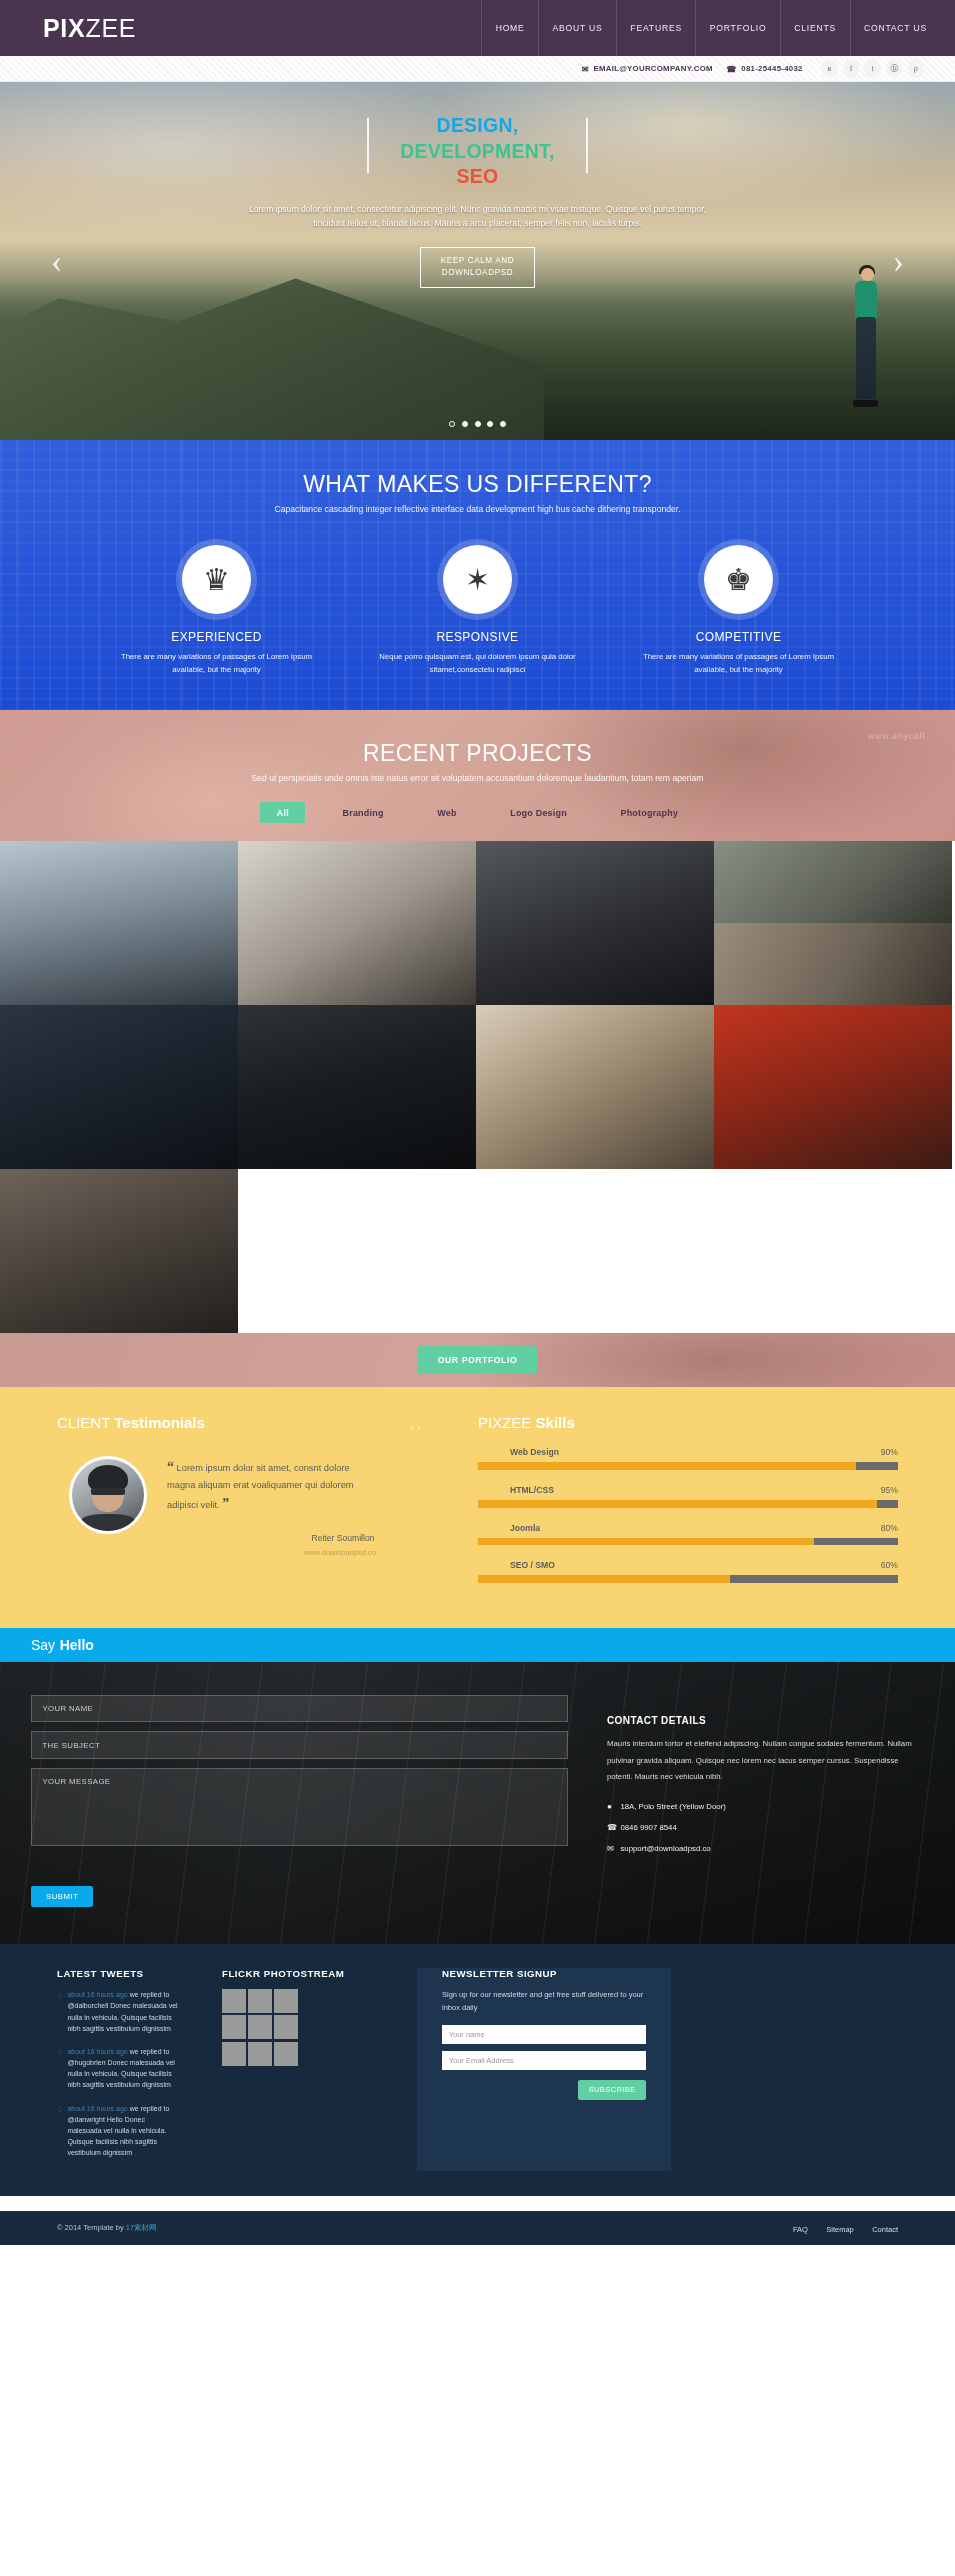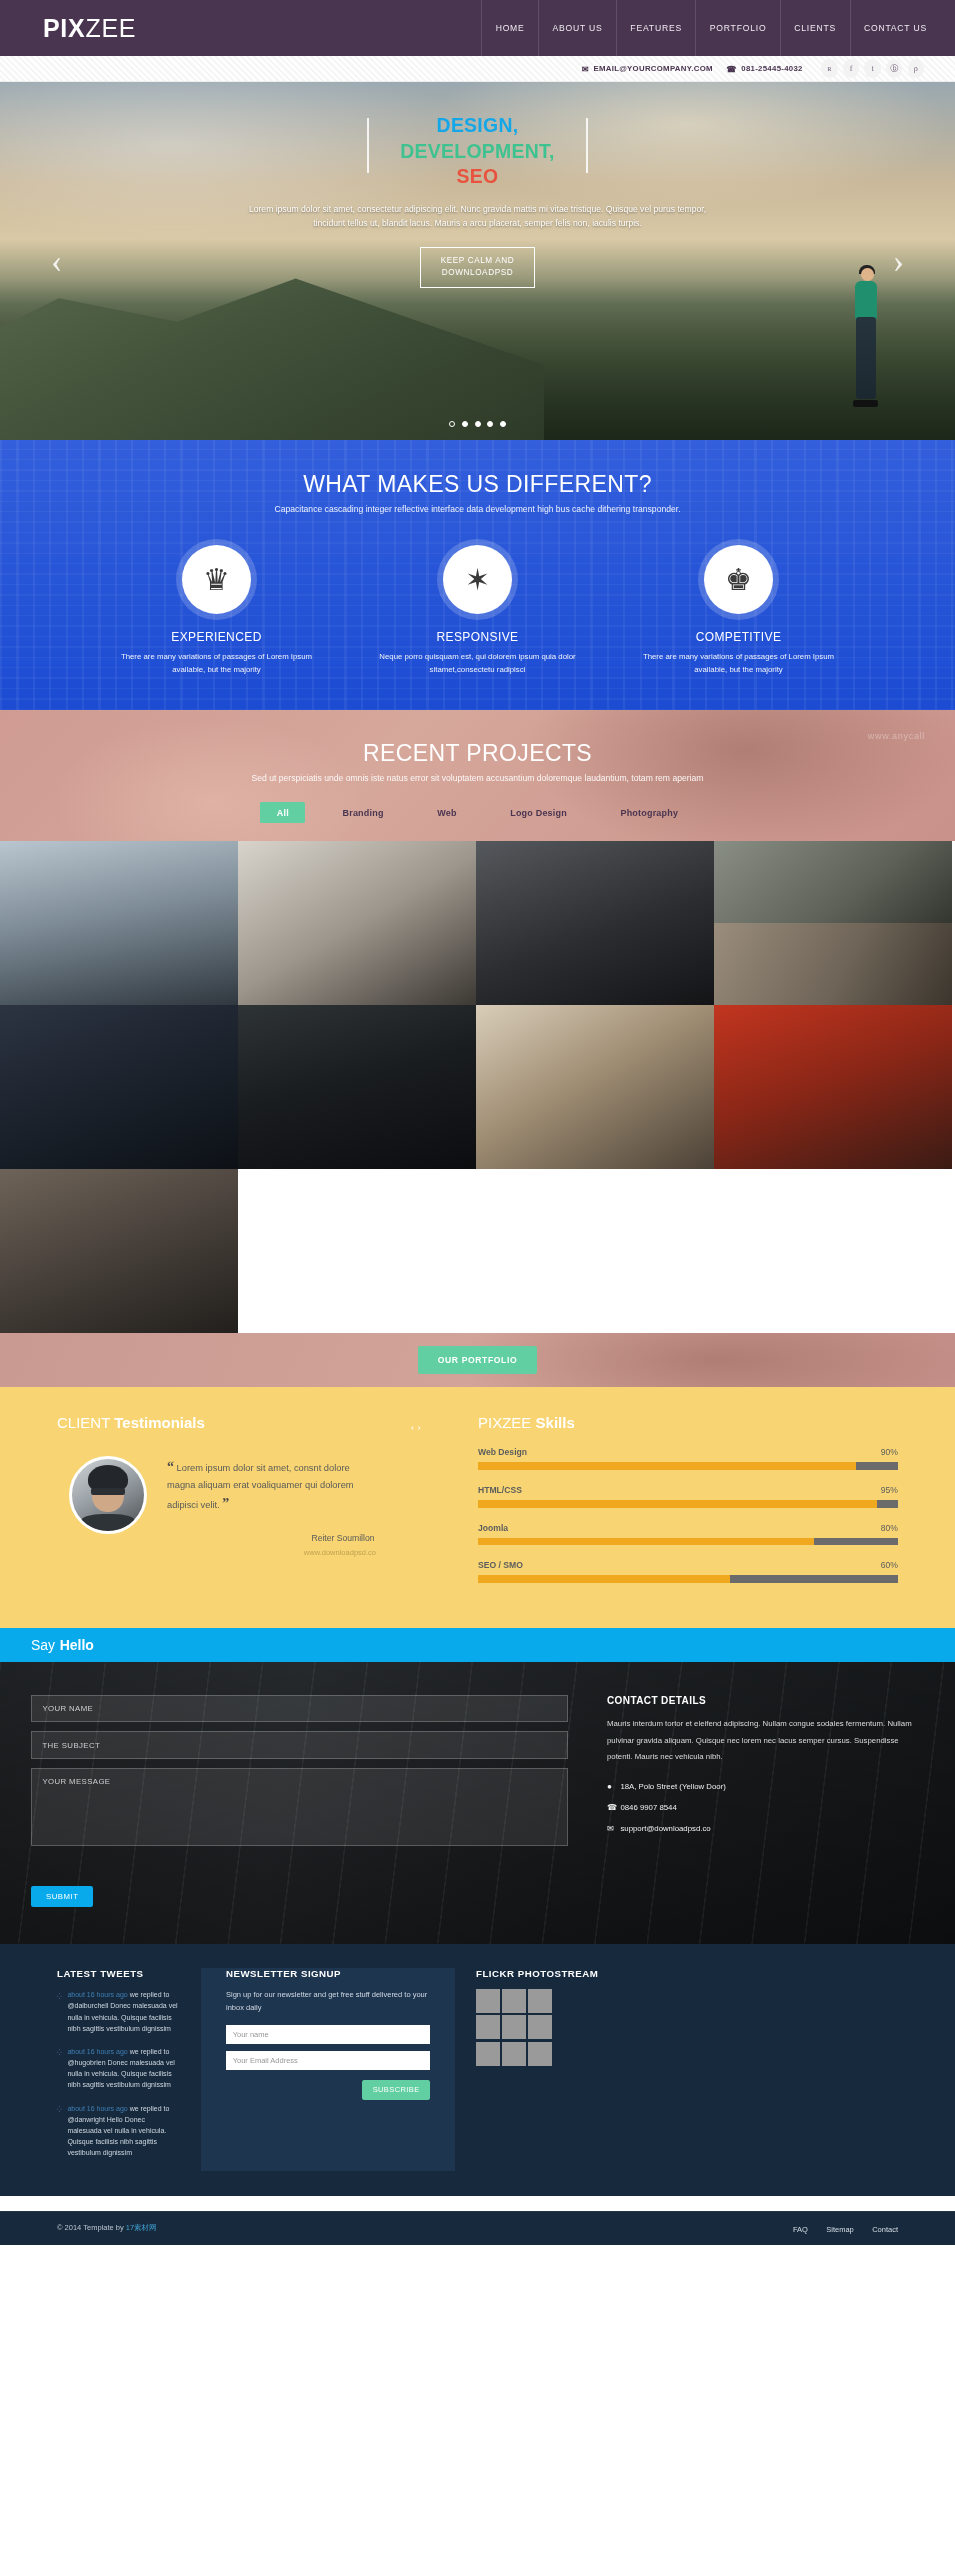--- a/index.html
+++ b/index.html
@@ -329,21 +329,21 @@
   .testi-site { color: rgba(120,100,40,.45); font-size: 7.5px; text-align:right; margin-top:1.5px; }
 
   .skills { flex: 1; padding-right: 57px; }
   .skills-head { font-size: 15px; color:#fff; font-weight: 300; margin-bottom: 16.4px; }
   .skills-head b { font-weight: 700; }
   .skill { margin-bottom: 15px; }
   .skill-row {
     display:flex; justify-content: space-between; align-items:baseline;
     color:#5d5d5d; font-size: 8.6px; margin-bottom: 5.2px;
   }
-  .skill-row .nm { font-weight: bold; }
+  .skill-row .nm { font-weight: bold; margin-left: 32px; }
   .skill-bar { height: 7.5px; background: #6b6b6b; width: 100%; }
   .skill-fill { height: 100%; background: #f0a81e; }
 
   
   .hello {
     background: #09aaec;
     height: 34px;
     display:flex; align-items:center;
     padding-left: 31px;
     color:#fff; font-size: 14px; font-weight: 300;
@@ -372,21 +372,21 @@
     padding: 8.2px 10.4px; margin-bottom: 9px;
     letter-spacing: 0.4px;
   }
   .cform textarea { height: 78px; resize: none; }
   .cform input::placeholder, .cform textarea::placeholder { color: #cfcfcf; }
   .btn-blue {
     background:#09aaec; color:#fff; border:none; cursor:pointer;
     font-family: inherit; font-size: 7.8px; letter-spacing:0.5px;
     padding: 6px 15px; border-radius: 2.2px; margin-top: 31px;
   }
-  .cdetails { flex:1; padding-left: 39px; color:#fff; }
+  .cdetails { flex:1; padding-left: 39px; color:#fff;margin-top:20px; }
   .cd-title { font-size: 10px; font-weight: bold; letter-spacing: 0.4px; margin-bottom: 10.4px; }
   .cd-text { font-size: 7.8px; line-height: 2.1; color: #dcdcdc; }
   .cd-list { margin-top: 16.4px; }
   .cd-item { display:flex; align-items:center; font-size: 7.8px; color:#efefef; margin-bottom: 11.2px; }
   .cd-item .ic { width: 13.4px; font-size: 8.2px; display:inline-block; }
 
   
   .footer {
     background: #17293c;
     display: flex;
@@ -669,42 +669,42 @@
       <div class="tw-body"><span class="tw-time">about 16 hours ago</span>
         <span>we replied to @hugobrien Donec malesuada vel nulla in vehicula. Quisque facilisis nibh sagittis vestibulum dignissim</span></div>
     </div>
     <div class="tweet">
       <span class="tw-dot">⁛</span>
       <div class="tw-body"><span class="tw-time">about 16 hours ago</span>
         <span>we replied to @danwright Hello Donec malesuada vel nulla in vehicula. Quisque facilisis nibh sagittis vestibulum dignissim</span></div>
     </div>
   </div>
 
-  <div class="fcol news">
-    <div class="f-title">NEWSLETTER SIGNUP</div>
-    <p class="news-text">Sign up for our newsletter and get free stuff delivered to your inbox daily</p>
-    <input type="text" placeholder="Your name" style="">
-    <input type="text" placeholder="Your Email Address" style="">
-    <button class="btn-sub">SUBSCRIBE</button>
-  </div>
-
   <div class="fcol flickr">
     <div class="f-title">FLICKR PHOTOSTREAM</div>
     <div class="flickr-grid">
       <i></i>
         <i></i>
         <i></i>
       <i></i>
         <i></i>
         <i></i>
       <i></i>
         <i></i>
         <i></i>
     </div>
   </div>
+
+  <div class="fcol news">
+    <div class="f-title">NEWSLETTER SIGNUP</div>
+    <p class="news-text">Sign up for our newsletter and get free stuff delivered to your inbox daily</p>
+    <input type="text" placeholder="Your name" style="">
+    <input type="text" placeholder="Your Email Address" style="">
+    <button class="btn-sub">SUBSCRIBE</button>
+  </div>
 </div>
 
 <div class="footer-sep"></div>
 
 <div class="bottom">
   <div class="copy">
     <span>© 2014 Template by </span><a href="#">17素材网</a>
   </div>
   <div class="botlinks">
     <a href="#">FAQ</a>

